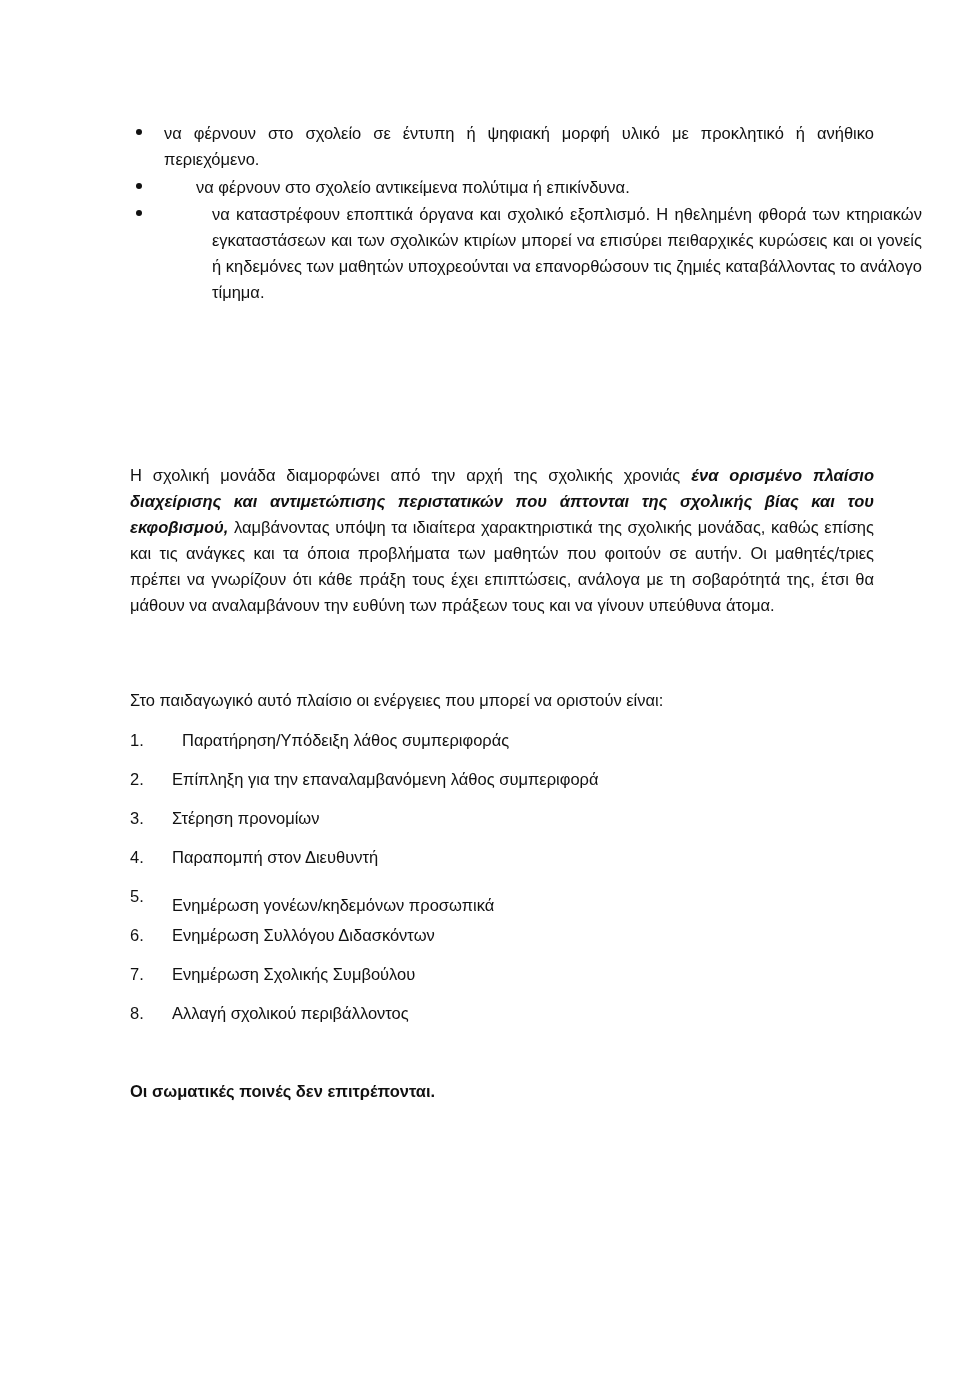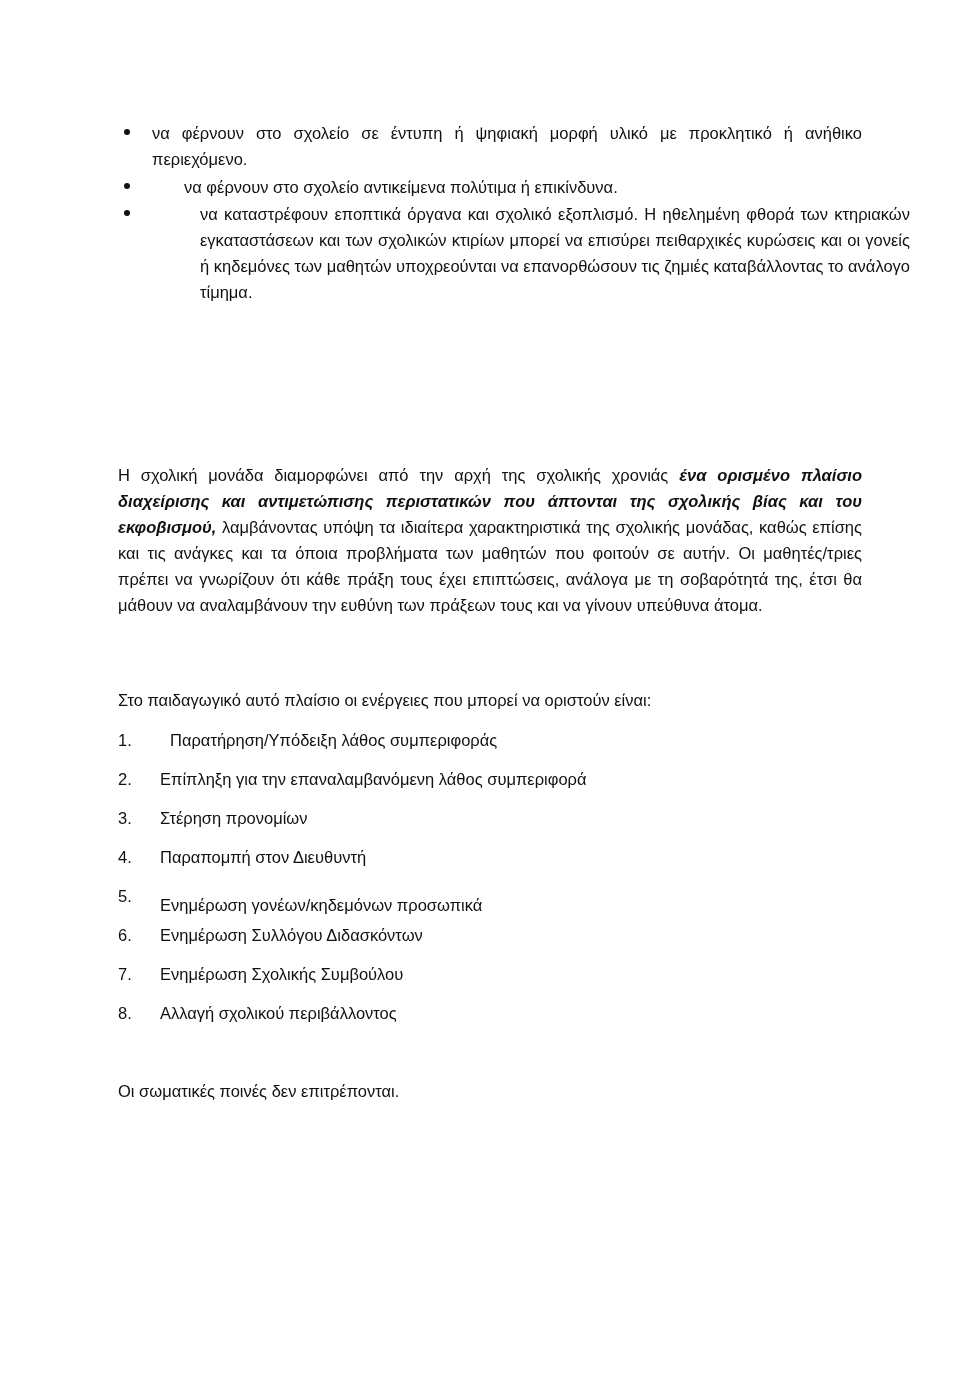--- a/index.html
+++ b/index.html
@@ -2,21 +2,21 @@
 <html><head>
 <meta charset="utf-8">
 <style>
   html, body { margin: 0; padding: 0; background: #ffffff; }
   body {
     width: 980px; height: 1386px; position: relative; overflow: hidden;
     font-family: "Liberation Sans", sans-serif;
     color: #111111;
     font-size: 16.5px;
   }
-  .page { position: absolute; left: 0; top: 0; width: 795px; height: 1386px; }
+  .page { position: absolute; left: 12px; top: 0; width: 795px; height: 1386px; }
   .line { position: absolute; white-space: nowrap; line-height: 20px; }
   .just { position: absolute; left: 118px; width: 744px; line-height: 26px; text-align: justify; }
   .bullet-dot { position: absolute; width: 6px; height: 6px; border-radius: 50%; background: #111; }
   .bullet-text { position: absolute; left: 152px; width: 710px; line-height: 26px; text-align: justify; }
   .num { position: absolute; left: 118px; line-height: 20px; }
   .item-text { position: absolute; left: 160px; line-height: 20px; white-space: nowrap; }
   .heading { font-weight: bold; }
   .bi { font-weight: bold; font-style: italic; }
 </style>
 </head>
@@ -70,17 +70,17 @@
     <div>
       <span class="num" style="top:964px;">7.</span>
       <span class="item-text" style="top:964px;">Ενημέρωση Σχολικής  Συμβούλου</span>
     </div>
     <div>
       <span class="num" style="top:1003px;">8.</span>
       <span class="item-text" style="top:1003px;">Αλλαγή σχολικού περιβάλλοντος</span>
     </div>
   </div>
 
-  <div class="line" style="left:118px; top:1081px;">Οι σωματικές ποινές δεν επιτρέπονται.</div>
+  <div class="line" style="left:118px; top:1081px;font-weight:bold;">Οι σωματικές ποινές δεν επιτρέπονται.</div>
 
 
 
 </div>
 
 </body></html>

